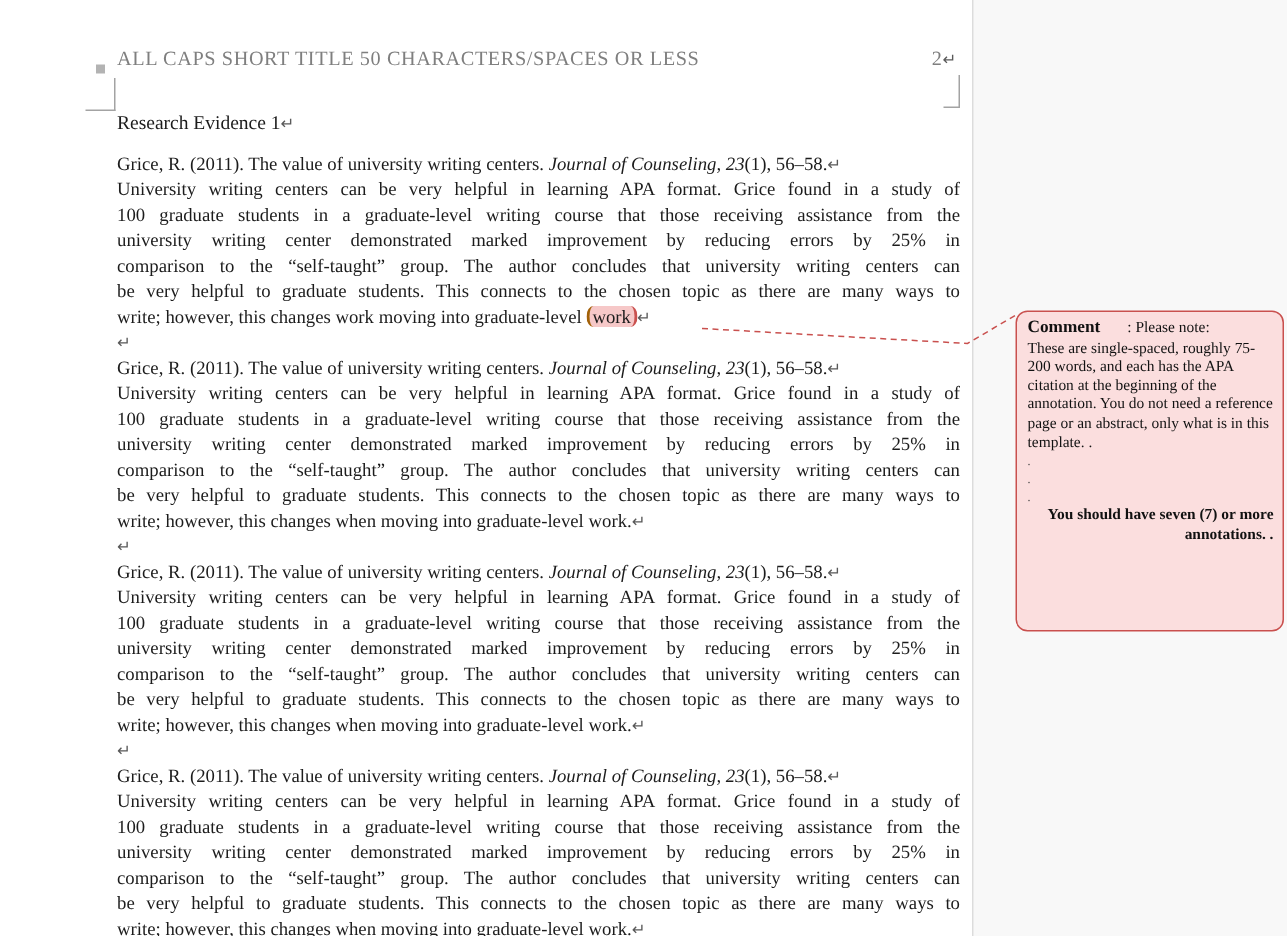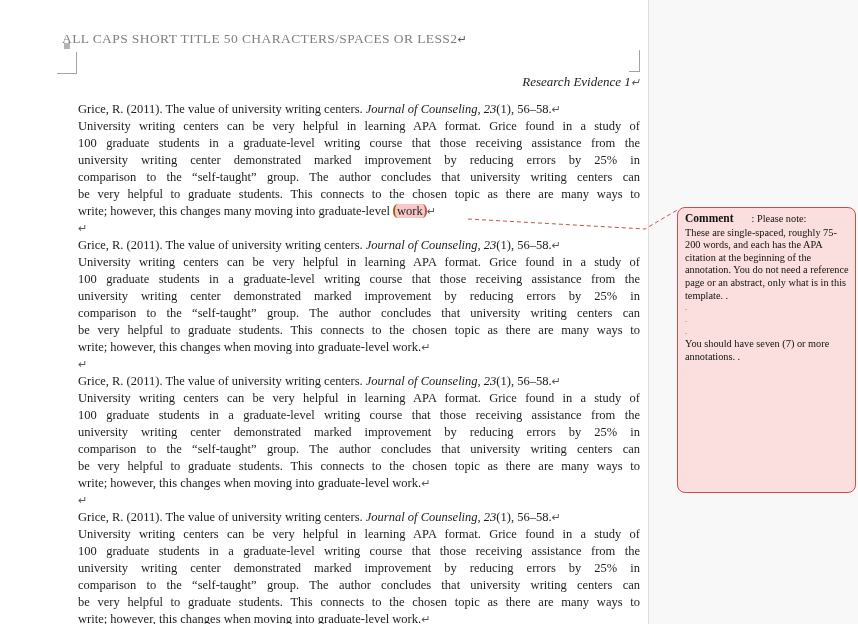--- a/index.html
+++ b/index.html
@@ -4,48 +4,48 @@
 <style>
   * { margin:0; padding:0; box-sizing:border-box; }
   html,body { width:858px; height:624px; }
   body {
     position:relative; background:#ffffff; overflow:hidden;
     font-family:"Liberation Serif", serif; color:#1c1c1c;
   }
   .markup-panel { position:absolute; left:649px; top:0; width:209px; height:624px; background:#f8f8f8; }
   .separator   { position:absolute; left:648px; top:0; width:1px; height:624px; background:#dcdcdc; }
 
-  .running-header { position:absolute; left:62px; top:31px; width:560px; display:flex;
-                    color:#7f7f7f; font-size:13.5px; letter-spacing:0.4px; }
+  .running-header { position:absolute; left:78px; top:31px; width:560px; display:flex;
+                    justify-content:space-between; color:#7f7f7f; font-size:13.5px; letter-spacing:0.4px; }
   .square-mark { position:absolute; left:64px; top:43px; width:6px; height:6px; background:#b3b3b3; }
   .crop { position:absolute; border-right:1px solid #a3a3a3; border-bottom:1px solid #a3a3a3; }
   .crop-left  { left:57px;  top:52px; width:20px; height:22px; }
   .crop-right { left:629px; top:50px; width:11px; height:22px; }
 
-  .doc-title { position:absolute; left:78px; top:74px; width:562px; text-align:right; font-size:13px;font-style:italic; }
+  .doc-title { position:absolute; left:78px; top:74px; width:562px; text-align:left; font-size:13px; }
 
   .paragraphs { position:absolute; left:78px; top:101px; width:562px; font-size:12.5px; line-height:17px; }
   .line { height:17px; overflow:visible; white-space:normal; }
   .line.j { text-align:justify; text-align-last:justify; }
   .pilcrow { color:#5a5a5a; font-size:11px; }
   .para-block { margin:0; }
   em { font-style:italic; }
 
   .cref { background:#f6c8c8; border-left:2px solid #a16207; border-right:2px solid #c9504e;
           border-radius:6px / 9px; padding:0 2px; }
 
-  .balloon { position:absolute; left:677px; top:207px; width:179px; height:286px;
+  .balloon { position:absolute; left:677px; top:207px; width:179px; height:214px;
              background:#fbdede; border:1.5px solid #c9504e; border-radius:8px;
              padding:4px 6px 5px 7px; font-size:10.3px; line-height:12.6px; color:#111;
              overflow:hidden; }
   .balloon-header { display:flex; align-items:baseline; margin-bottom:1px; }
   .balloon-label { font-weight:bold; font-size:11.5px; }
   .balloon-after { margin-left:18px; }
   .c-para { margin:0; }
-  .c-para.bold { font-weight:normal; }
+  .c-para.bold { font-weight:bold;text-align:right; }
   .c-para.sep { font-size:8px; line-height:12px; color:#444; }
 
   svg.connector { position:absolute; left:455px; top:203px; width:230px; height:32px; overflow:visible; }
 </style>
 </head>
 <body>
 
 <div class="markup-panel"></div>
 <div class="separator"></div>
 
@@ -65,21 +65,21 @@
   <div class="para-block">
     <div class="line citation">
       <span>Grice, R. (2011). The value of university writing centers. </span><em>Journal of Counseling, 23</em><span>(1), 56–58.</span><span class="pilcrow">↵</span>
     </div>
     <div class="line j">University writing centers can be very helpful in learning APA format. Grice found in a study of</div>
     <div class="line j">100 graduate students in a graduate-level writing course that those receiving assistance from the</div>
     <div class="line j">university writing center demonstrated marked improvement by reducing errors by 25% in</div>
     <div class="line j">comparison to the “self-taught” group. The author concludes that university writing centers can</div>
     <div class="line j">be very helpful to graduate students.  This connects to the chosen topic as there are many ways to</div>
     <div class="line final">
-      <span>write; however, this changes many moving into graduate-level </span><span class="cref">work</span><span></span><span class="pilcrow">↵</span>
+      <span>write; however, this changes work moving into graduate-level </span><span class="cref">work</span><span></span><span class="pilcrow">↵</span>
     </div>
     <div class="line empty">
       <span class="pilcrow">↵</span>
     </div>
   </div>
 
   <div class="para-block">
     <div class="line citation">
       <span>Grice, R. (2011). The value of university writing centers. </span><em>Journal of Counseling, 23</em><span>(1), 56–58.</span><span class="pilcrow">↵</span>
     </div>

